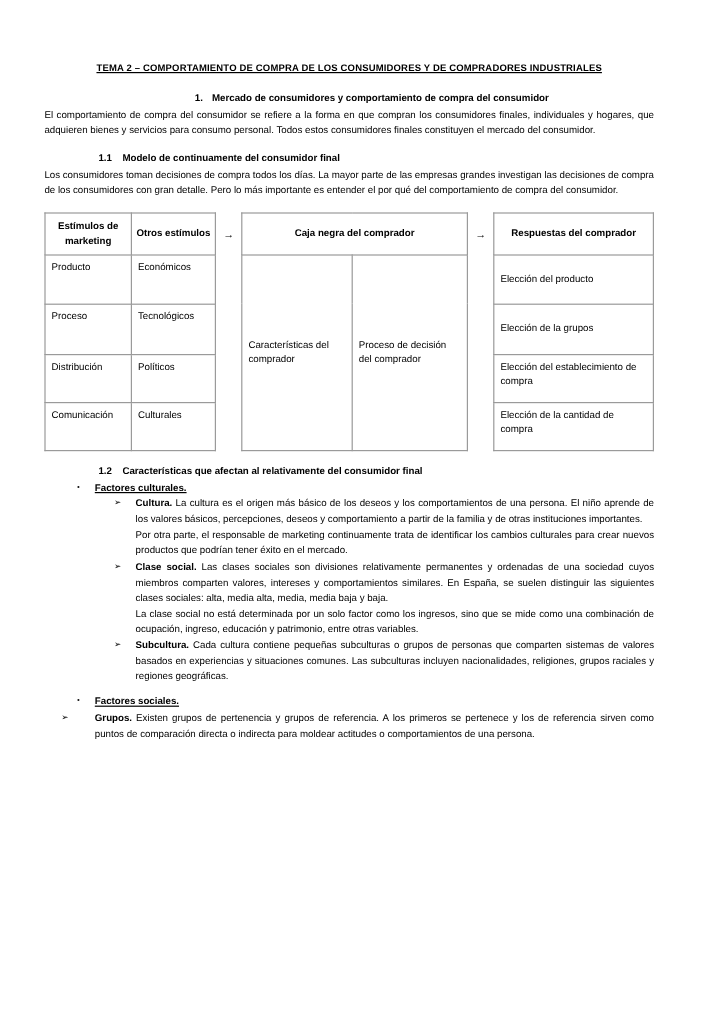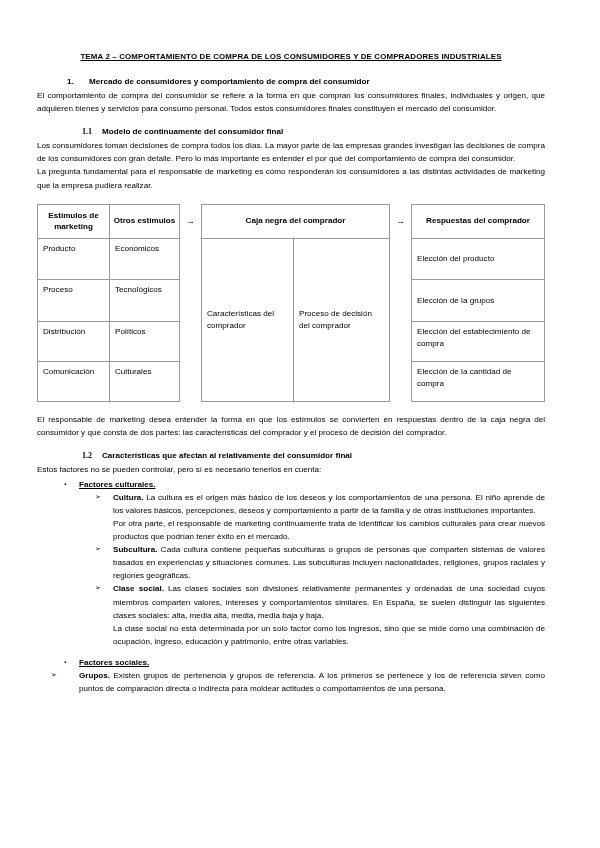--- a/index.html
+++ b/index.html
@@ -33,24 +33,24 @@
     line-height: 1.35;
     margin: 0 0 13px 0;
     white-space: nowrap;
   }
   .sec-heading {
     font-size: 8.1px;
     font-weight: bold;
     margin: 0 0 1px 0;
     line-height: 1.5;
   }
-  .sec-heading.lvl1 { padding-left: 30px; }
+  .sec-heading.lvl1 { padding-left: 30px; text-align: center; }
   .sec-heading.lvl1 .num { display: inline-block; width: 22px; }
   .sec-heading.lvl2 { padding-left: 45px; }
-  .sec-heading.lvl2 .num { display: inline-block; width: 20px; font-family: Liberation Serif, serif; }
+  .sec-heading.lvl2 .num { display: inline-block; width: 20px; }
 
   
   p.body {
     font-size: 8.1px;
     line-height: 1.62;
     margin: 0;
     text-align: justify;
     text-justify: inter-word;
   }
   p.gap-top { margin-top: 11px; }
@@ -153,30 +153,29 @@
 <body>
 
 <div class="page">
 
   <div class="doc-title">TEMA 2 – COMPORTAMIENTO DE COMPRA DE LOS CONSUMIDORES Y DE COMPRADORES INDUSTRIALES</div>
 
   <div class="sec-heading lvl1">
     <span class="num">1.</span><span>Mercado de consumidores y comportamiento de compra del consumidor</span>
   </div>
 
-  <p class="body">El comportamiento de compra del consumidor se refiere a la forma en que compran los consumidores finales, individuales y origen, que adquieren bienes y servicios para consumo personal. Todos estos consumidores finales constituyen el mercado del consumidor.</p>
+  <p class="body">El comportamiento de compra del consumidor se refiere a la forma en que compran los consumidores finales, individuales y hogares, que adquieren bienes y servicios para consumo personal. Todos estos consumidores finales constituyen el mercado del consumidor.</p>
 
   <div class="spacer-10"></div>
 
   <div class="sec-heading lvl2">
     <span class="num">1.1</span><span>Modelo de continuamente del consumidor final</span>
   </div>
 
   <p class="body">Los consumidores toman decisiones de compra todos los días. La mayor parte de las empresas grandes investigan las decisiones de compra de los consumidores con gran detalle. Pero lo más importante es entender el por qué del comportamiento de compra del consumidor.</p>
-  <p class="body">La pregunta fundamental para el responsable de marketing es cómo responderán los consumidores a las distintas actividades de marketing que la empresa pudiera realizar.</p>
 
   <table class="model">
     <colgroup>
       <col class="c1">
         <col class="c2">
         <col class="c3">
         <col class="c4">
         <col class="c5">
         <col class="c6">
         <col class="c7">
@@ -210,47 +209,45 @@
         <td style="height:28px">Elección del establecimiento de compra</td>
       </tr>
       <tr>
         <td style="height:31px">Comunicación</td>
         <td>Culturales</td>
         <td style="height:28px">Elección de la cantidad de compra</td>
       </tr>
     </tbody>
   </table>
 
-  <p class="body gap-top">El responsable de marketing desea entender la forma en que los estímulos se convierten en respuestas dentro de la caja negra del consumidor y que consta de dos partes: las características del comprador y el proceso de decisión del comprador.</p>
 
   <div class="spacer-10"></div>
 
   <div class="sec-heading lvl2">
     <span class="num">1.2</span><span>Características que afectan al relativamente del consumidor final</span>
   </div>
 
-  <p class="body left">Estos factores no se pueden controlar, pero sí es necesario tenerlos en cuenta:</p>
 
   <ul class="plain">
     <li class="li-dot">
       <b class="lead">Factores culturales.</b>
     </li>
 
     <li class="li-arrow">
       <b class="lead">Cultura.</b><span> La cultura es el origen más básico de los deseos y los comportamientos de una persona. El niño aprende de los valores básicos, percepciones, deseos y comportamiento a partir de la familia y de otras instituciones importantes.</span>
       <div class="sub-para">Por otra parte, el responsable de marketing continuamente trata de identificar los cambios culturales para crear nuevos productos que podrían tener éxito en el mercado.</div>
     </li>
 
     <li class="li-arrow">
-      <b class="lead">Subcultura.</b><span> Cada cultura contiene pequeñas subculturas o grupos de personas que comparten sistemas de valores basados en experiencias y situaciones comunes. Las subculturas incluyen nacionalidades, religiones, grupos raciales y regiones geográficas.</span>
-    </li>
-
-    <li class="li-arrow">
       <b class="lead">Clase social.</b><span> Las clases sociales son divisiones relativamente permanentes y ordenadas de una sociedad cuyos miembros comparten valores, intereses y comportamientos similares. En España, se suelen distinguir las siguientes clases sociales: alta, media alta, media, media baja y baja.</span>
       <div class="sub-para">La clase social no está determinada por un solo factor como los ingresos, sino que se mide como una combinación de ocupación, ingreso, educación y patrimonio, entre otras variables.</div>
+    </li>
+
+    <li class="li-arrow">
+      <b class="lead">Subcultura.</b><span> Cada cultura contiene pequeñas subculturas o grupos de personas que comparten sistemas de valores basados en experiencias y situaciones comunes. Las subculturas incluyen nacionalidades, religiones, grupos raciales y regiones geográficas.</span>
     </li>
   </ul>
 
   <div class="spacer-6"></div>
 
   <ul class="plain">
     <li class="li-dot">
       <b class="lead">Factores sociales.</b>
     </li>
     <li class="li-arrow-far">

